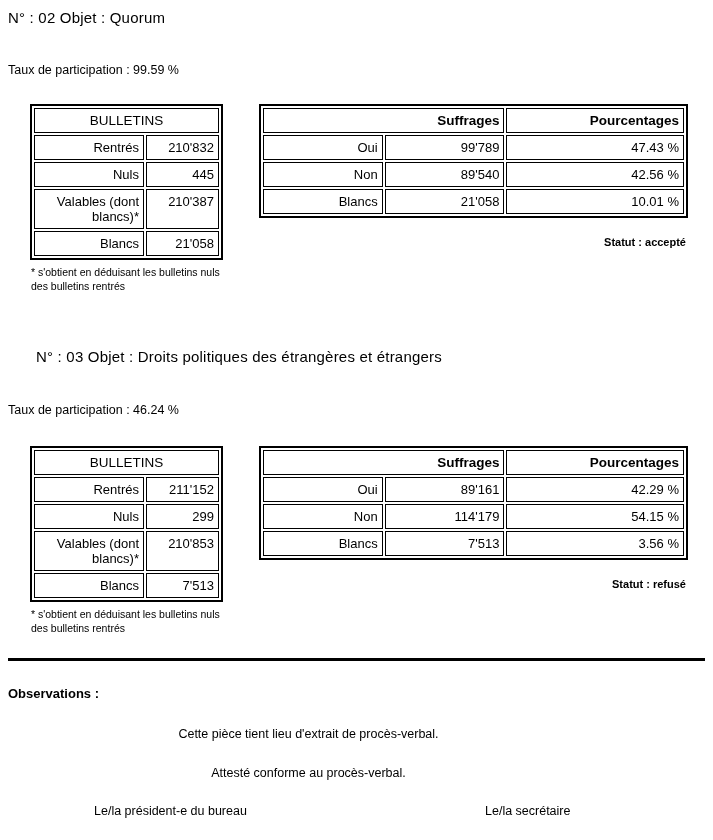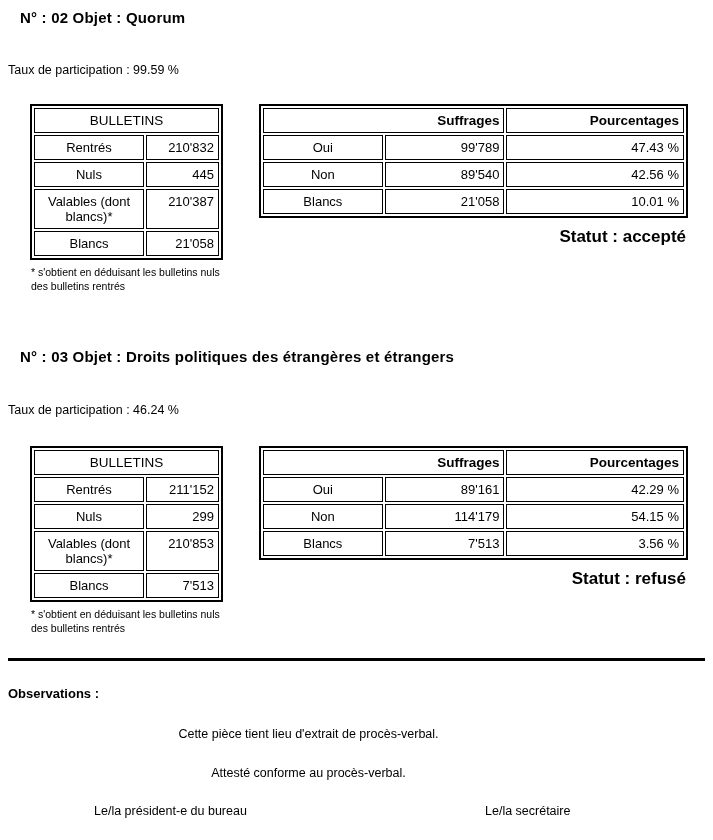--- a/index.html
+++ b/index.html
@@ -5,22 +5,22 @@
   * { margin: 0; padding: 0; box-sizing: border-box; }
   html, body { background: #ffffff; }
   body {
     width: 713px; height: 840px;
     font-family: "Liberation Sans", sans-serif;
     color: #000;
   }
   .page { position: relative; width: 713px; height: 840px; background: #fff; overflow: hidden; }
 
   .obj-heading {
-    position: absolute; left: 20px;
-    font-size: 15px; font-weight: bold; letter-spacing: 0.2px; text-align: right;
+    position: absolute; left: 8px;
+    font-size: 15px; font-weight: normal; letter-spacing: 0.2px; text-align: right;
   }
   .participation {
     position: absolute; left: 8px;
     font-size: 12.5px;
   }
 
   .col-left  { position: absolute; left: 30px;  width: 200px; }
   .col-right { position: absolute; left: 259px; width: 429px; }
 
   table.vote-table {
@@ -40,31 +40,31 @@
     overflow: hidden;
   }
   table.bulletins-table { width: 193px; }
   table.bulletins-table th {
     font-weight: normal; text-align: center; font-size: 13.5px;
   }
   table.suffrages-table { width: 429px; }
   table.suffrages-table th {
     font-weight: bold; text-align: right; font-size: 13.5px;
   }
-  .label-cell { text-align: center; }
+  .label-cell { text-align: right; }
   .num-cell   { text-align: right; margin-left: 38px; }
 
   .footnote {
     margin-top: 6px; padding-left: 1px;
     width: 190px;
     font-size: 10.5px; line-height: 1.3;
   }
   .statut {
-    margin-top: 9px; padding-right: 2px;
-    font-size: 17px; font-weight: bold;
+    margin-top: 18px; padding-right: 2px;
+    font-size: 11px; font-weight: bold;
     text-align: right;
   }
 
   .rule {
     position: absolute; left: 8px; top: 658px;
     width: 697px; height: 3px; background: #000;
   }
   .observations {
     position: absolute; left: 8px; top: 686px;
     font-size: 13px; font-weight: bold; text-align: center;
@@ -143,21 +143,21 @@
       <tr>
         <td class="label-cell">Blancs</td>
         <td class="num-cell">21'058</td>
         <td class="num-cell">10.01 %</td>
       </tr>
     </tbody>
       </table>
     <div class="statut">Statut : accepté</div>
   </div>
 
-  <div class="obj-heading" style="top:348px;">N° : 03 Objet : Droits politiques des étrangères et étrangers</div>
+  <div class="obj-heading" style="top:348px;margin-left:28px;">N° : 03 Objet : Droits politiques des étrangères et étrangers</div>
   <div class="participation" style="top:403px;">Taux de participation : 46.24 %</div>
 
   <div class="col-left" style="top:446px;">
     <table class="vote-table bulletins-table">
       <colgroup>
           <col style="width:110px">
           <col style="width:73px">
         </colgroup>
       <tbody>
           <tr>

